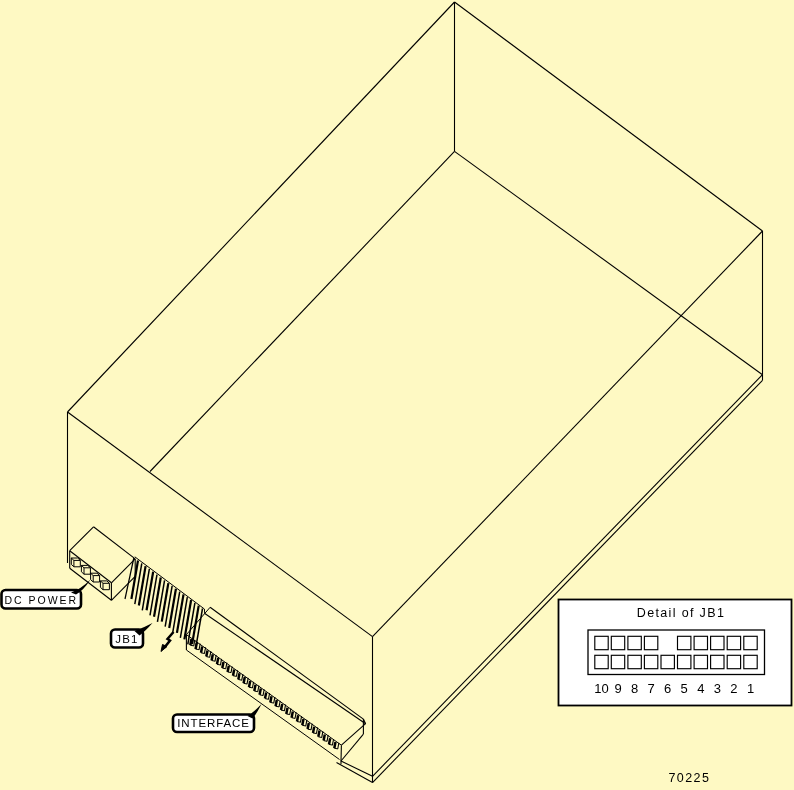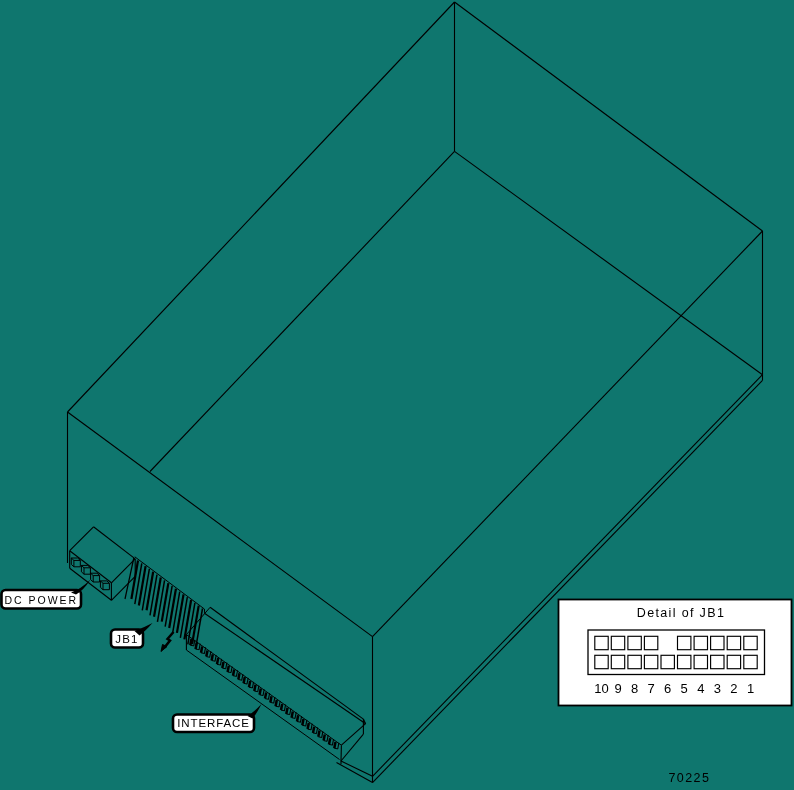--- a/index.html
+++ b/index.html
@@ -1,16 +1,16 @@
 <!DOCTYPE html>
 <html><head>
 <meta charset="utf-8">
 <style>
   html,body { margin:0; padding:0; background:#fff; }
-  #page { position:relative; width:794px; height:790px; background:#0f766e; overflow:hidden; }
+  #page { position:relative; width:794px; height:790px; background:#fef9c3; overflow:hidden; }
   svg text { font-family:"Liberation Sans", sans-serif; fill:#000; }
 </style>
 </head>
 <body>
 
 <div id="page">
 <svg width="794" height="790" viewBox="0 0 794 790" stroke-linecap="butt">
 <g stroke="#000" fill="none">
 
 <g>

